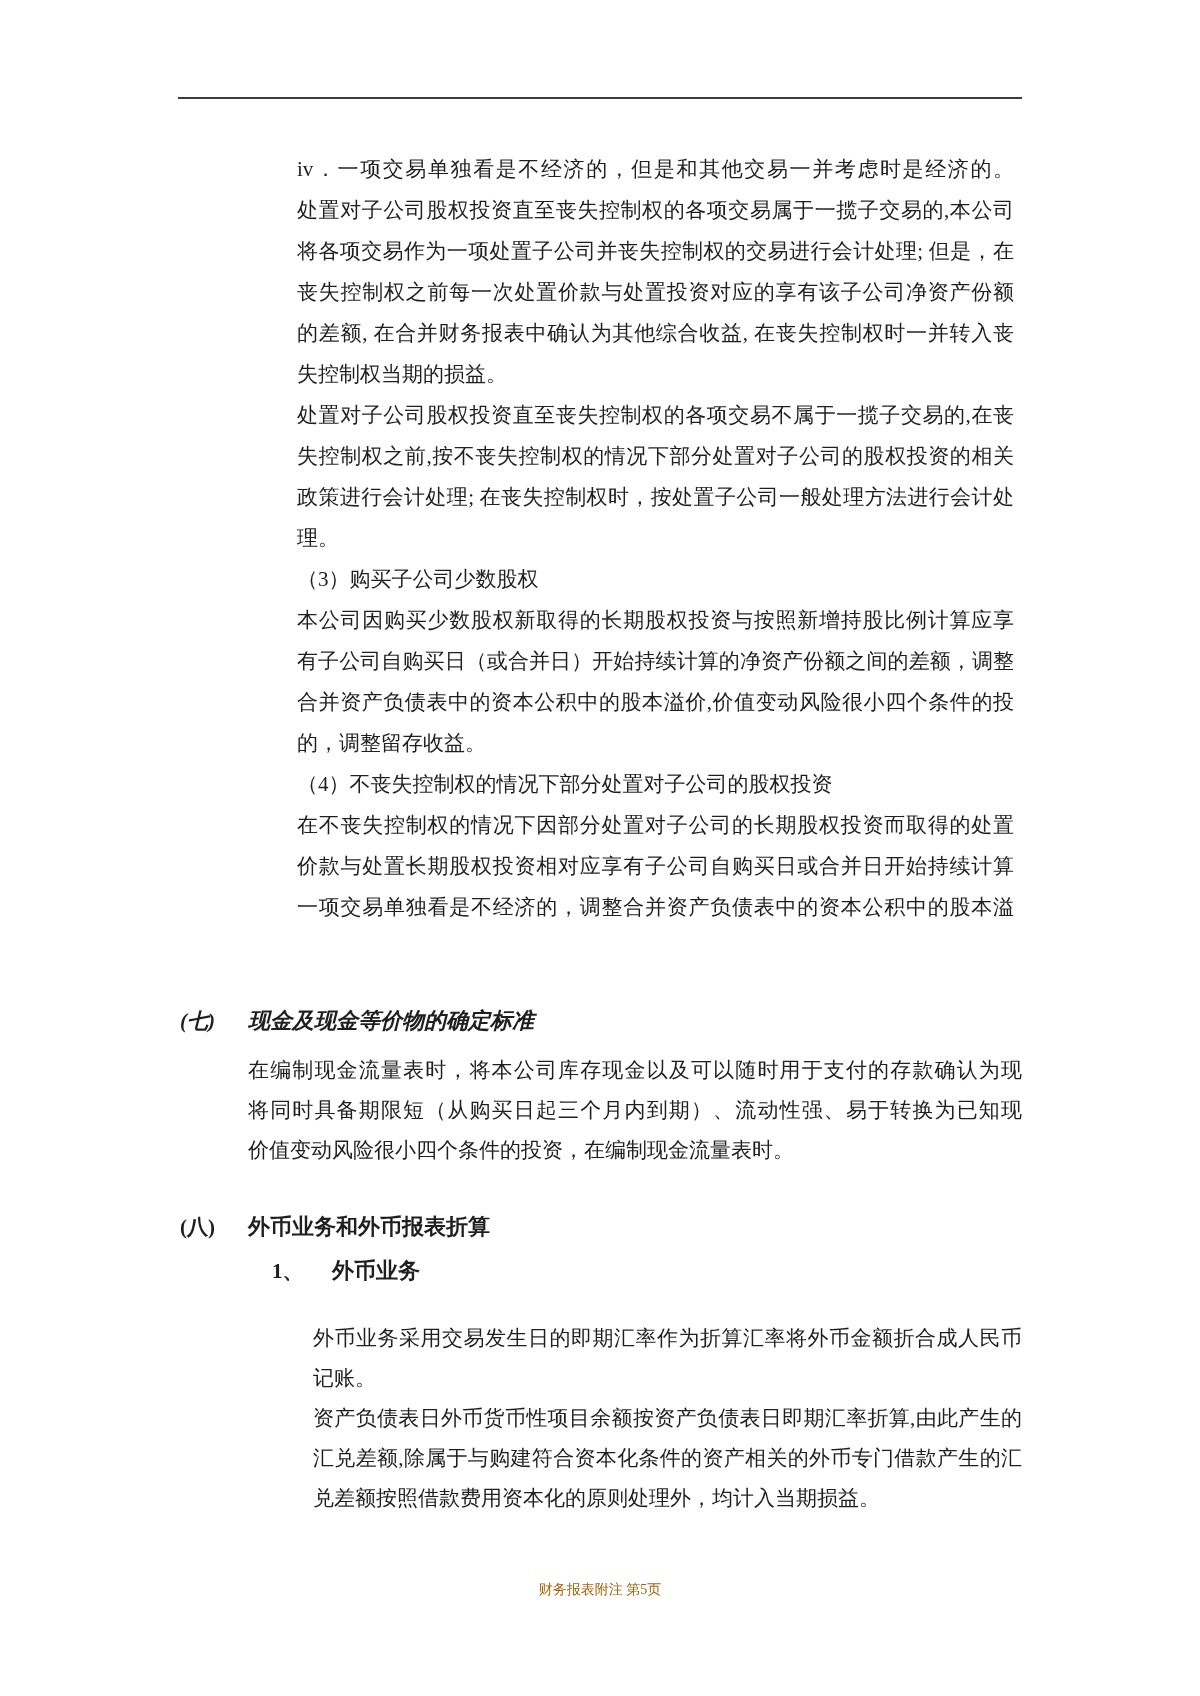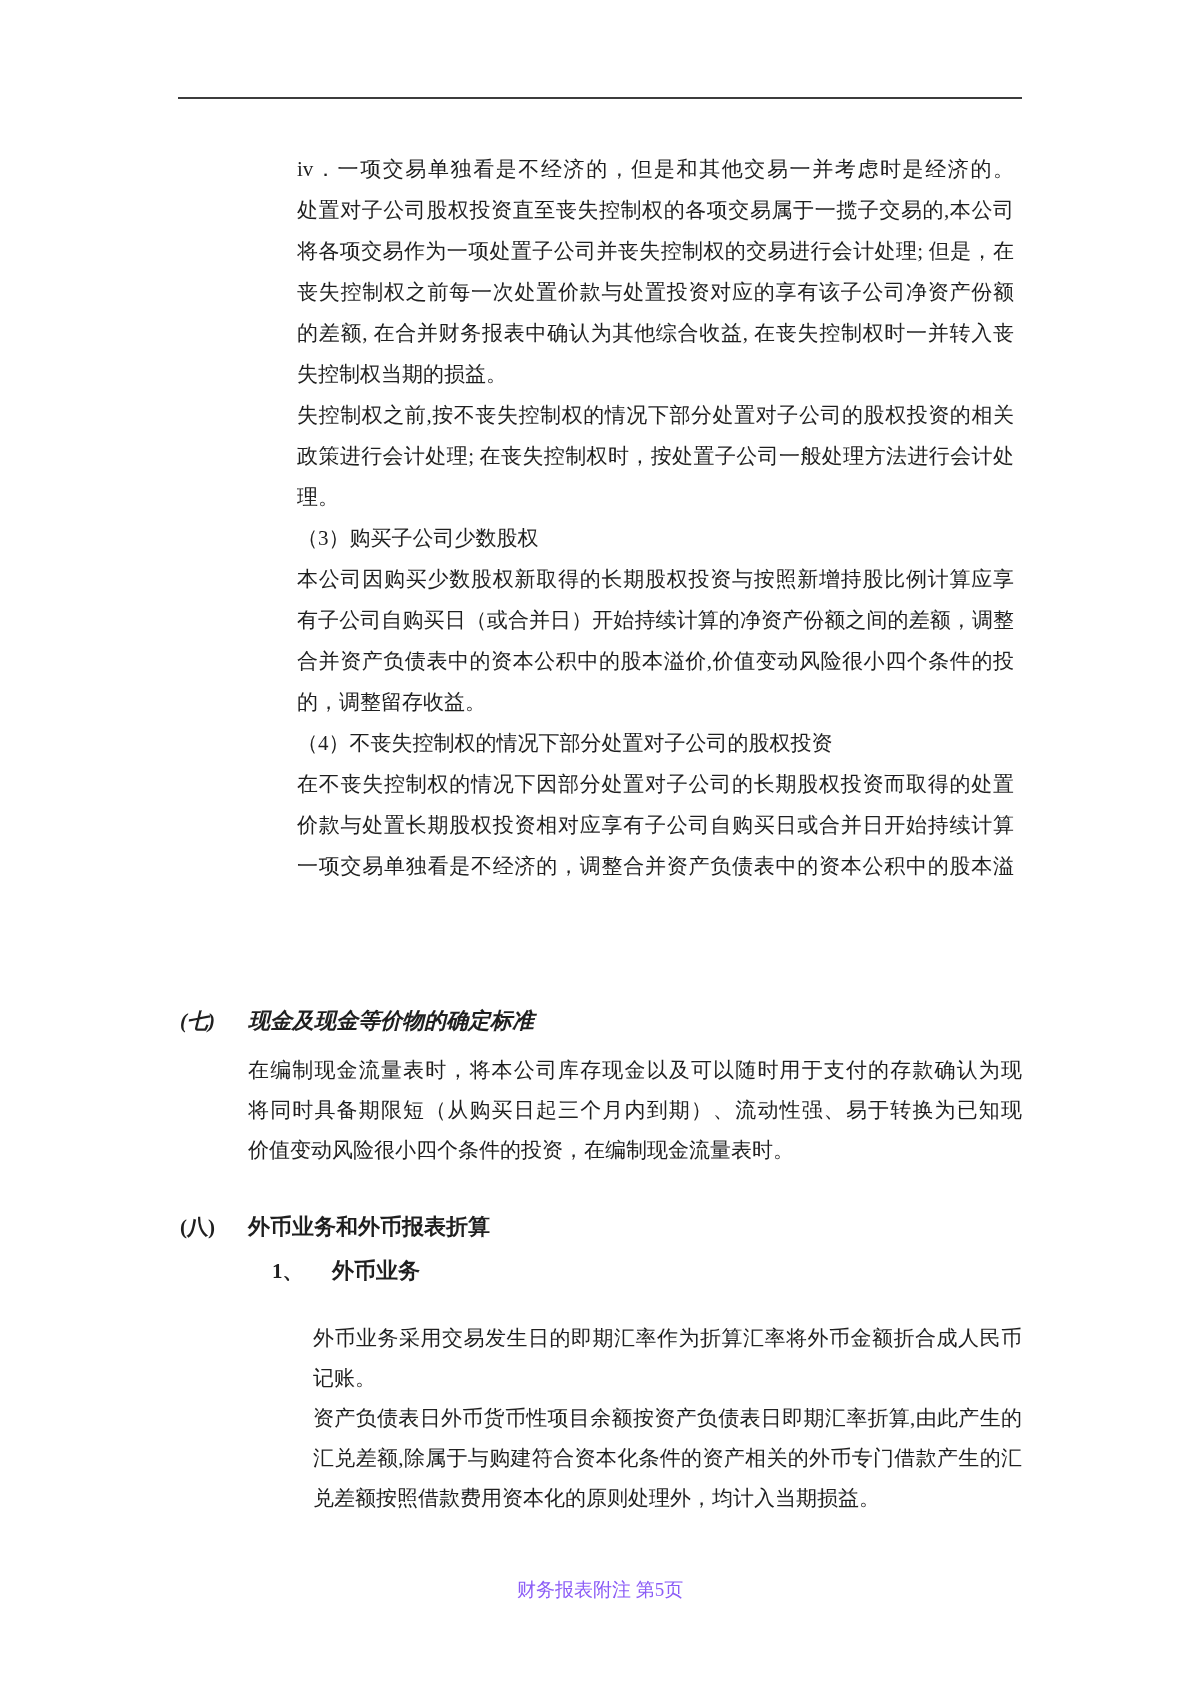--- a/index.html
+++ b/index.html
@@ -84,39 +84,40 @@
     position: absolute;
     left: 313px; top: 1318px;
     width: 709px;
   }
 
   .page-footer {
     position: absolute;
     left: 0; top: 1576px;
     width: 1200px;
     text-align: center;
-    font-size: 19px;
-    color: #8b5cf6;
+    font-size: 14px;
+    color: #a16207;
     line-height: 28px;
   }
 </style>
 </head>
 <body>
 
 <div class="page">
 
   <div class="top-rule"></div>
 
   <section class="block-a">
       <div class="ln jf">iv．一项交易单独看是不经济的，但是和其他交易一并考虑时是经济的。</div>
       <div class="ln jf">处置对子公司股权投资直至丧失控制权的各项交易属于一揽子交易的,本公司</div>
       <div class="ln jf">将各项交易作为一项处置子公司并丧失控制权的交易进行会计处理; 但是，在</div>
       <div class="ln jf">丧失控制权之前每一次处置价款与处置投资对应的享有该子公司净资产份额</div>
       <div class="ln jf">的差额, 在合并财务报表中确认为其他综合收益, 在丧失控制权时一并转入丧</div>
       <div class="ln">失控制权当期的损益。</div>
+      <div class="ln jf">处置对子公司股权投资直至丧失控制权的各项交易不属于一揽子交易的,在丧</div>
       <div class="ln jf">失控制权之前,按不丧失控制权的情况下部分处置对子公司的股权投资的相关</div>
       <div class="ln jf">政策进行会计处理; 在丧失控制权时，按处置子公司一般处理方法进行会计处</div>
       <div class="ln">理。</div>
       <div class="ln">（3）购买子公司少数股权</div>
       <div class="ln jf">本公司因购买少数股权新取得的长期股权投资与按照新增持股比例计算应享</div>
       <div class="ln jf">有子公司自购买日（或合并日）开始持续计算的净资产份额之间的差额，调整</div>
       <div class="ln jf">合并资产负债表中的资本公积中的股本溢价,价值变动风险很小四个条件的投资</div>
       <div class="ln">的，调整留存收益。</div>
       <div class="ln">（4）不丧失控制权的情况下部分处置对子公司的股权投资</div>
       <div class="ln jf">在不丧失控制权的情况下因部分处置对子公司的长期股权投资而取得的处置</div>

